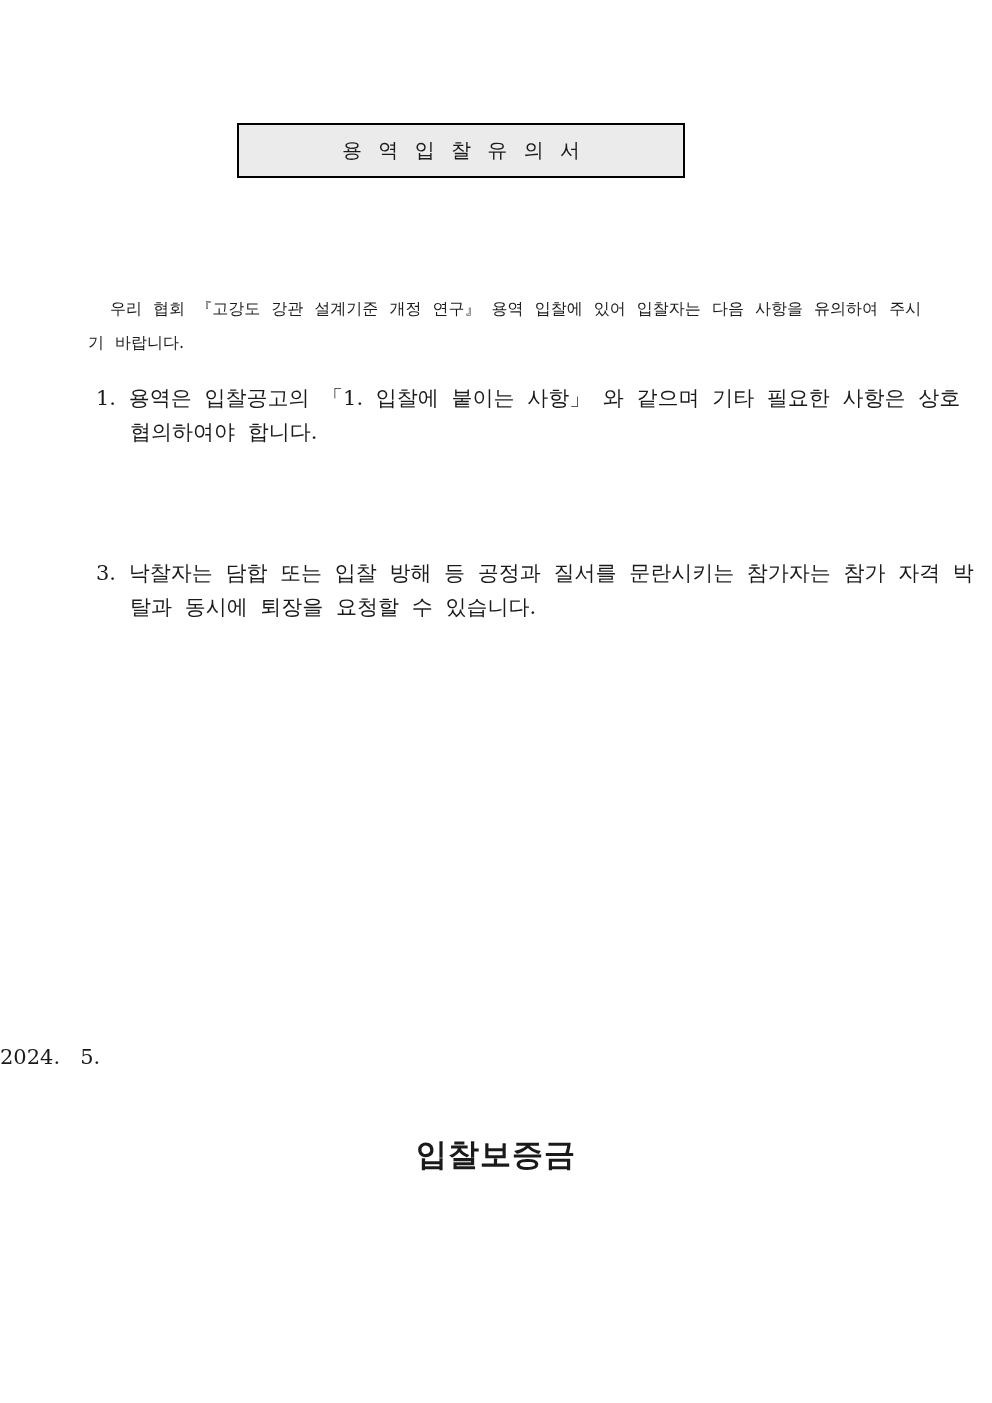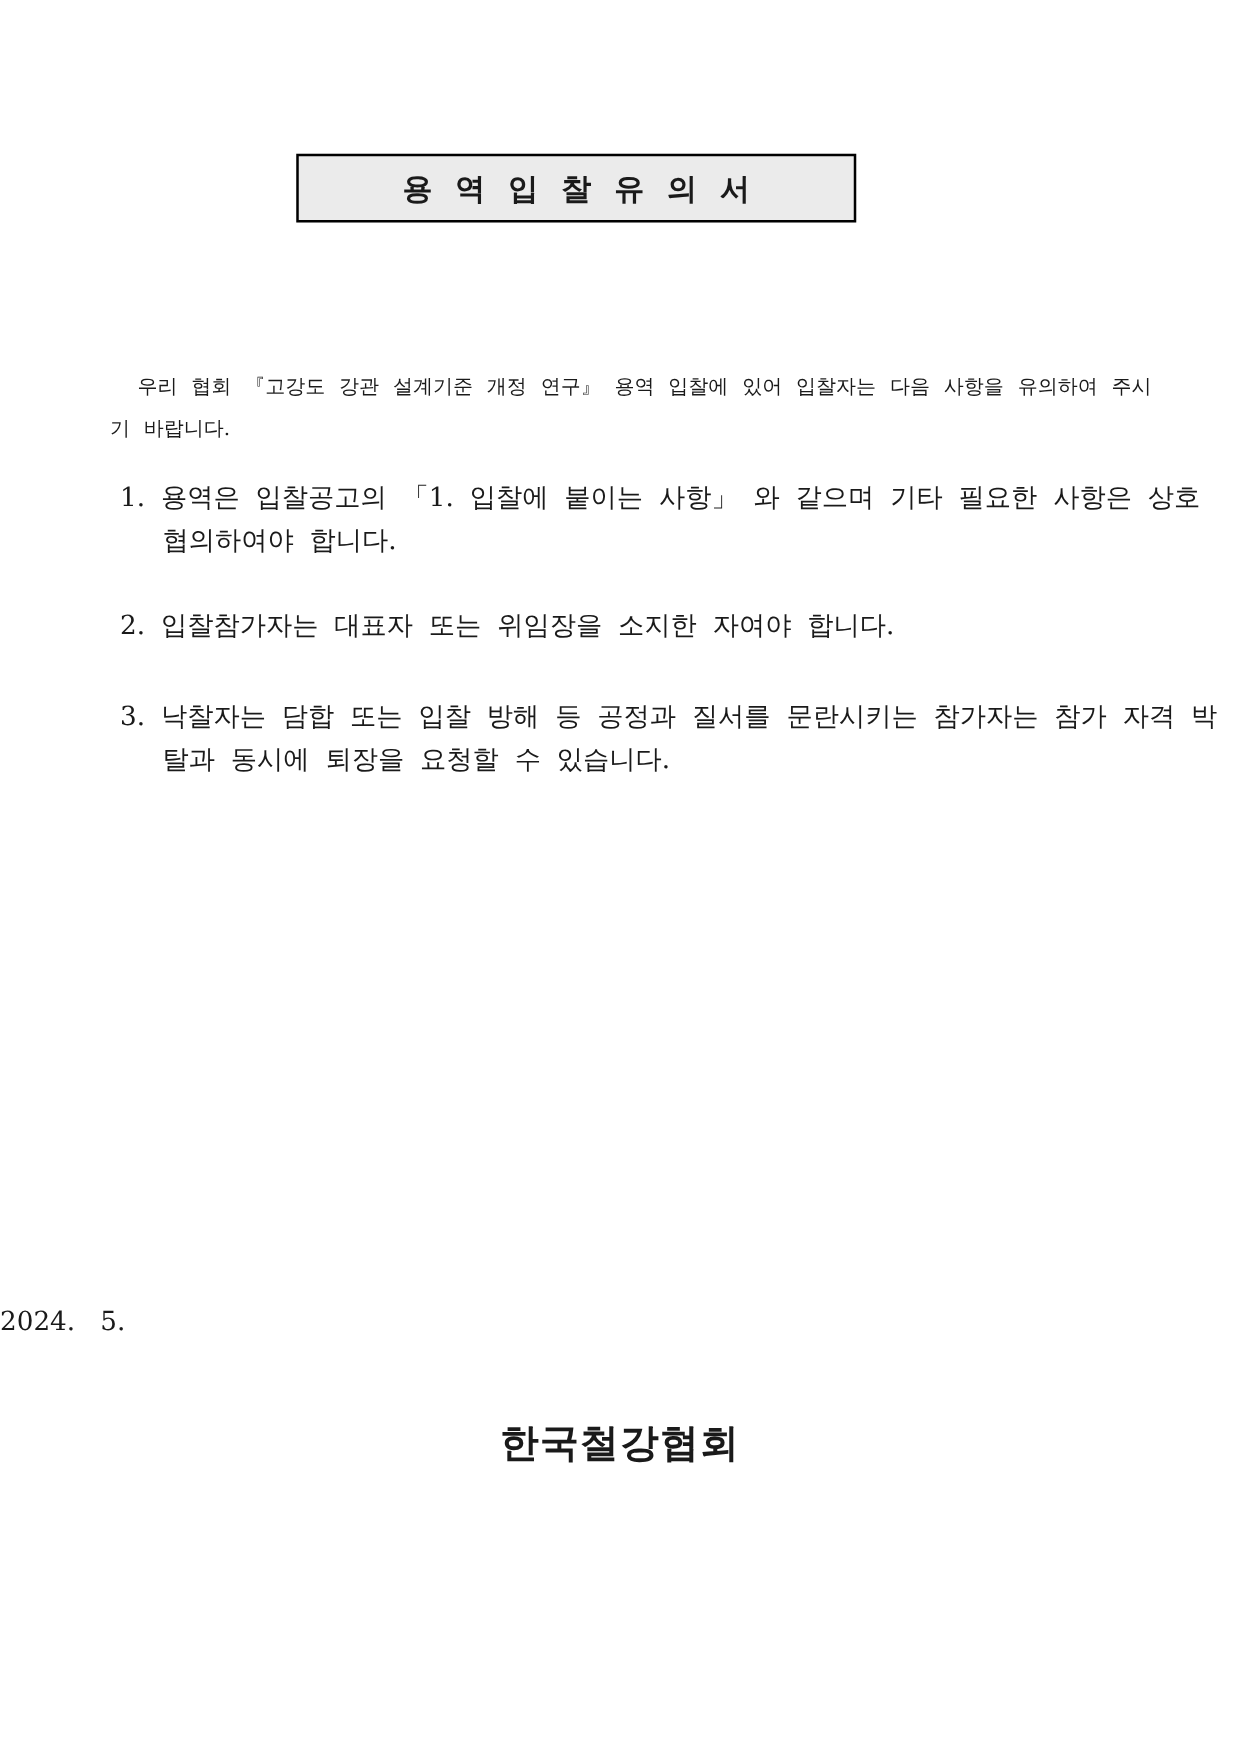--- a/index.html
+++ b/index.html
@@ -23,22 +23,22 @@
     top: 123px;
     width: 444px;
     height: 51px;
     background: var(--title-box-bg, #ebebeb);
     border: 2px solid var(--title-box-border, #000000);
     display: flex;
     align-items: center;
     justify-content: center;
   }
   .title-text {
-    font-size: 24px;
-    font-weight: bold;
+    font-size: 20px;
+    font-weight: normal;
     letter-spacing: 5px;
     white-space: nowrap;
     text-indent: 5px; 
   }
   .intro {
     position: absolute;
     left: 88px;
     top: 276px;
     width: 834px;
     font-size: 16px;
@@ -89,24 +89,23 @@
 <div class="page">
 
   <div class="title-box">
     <span class="title-text">용 역 입 찰 유 의 서</span>
   </div>
 
   <p class="intro">우리 협회 『고강도 강관 설계기준 개정 연구』 용역 입찰에 있어 입찰자는 다음 사항을 유의하여 주시기 바랍니다.</p>
 
   <div class="item item-1"><span class="num">1.</span> <span>용역은 입찰공고의 「1. 입찰에 붙이는 사항」 와 같으며 기타 필요한 사항은 상호 협의하여야 합니다.</span></div>
 
-  <div class="item item-2"><span class="num">2.</span> <span>입찰참가자는 대표자 또는 위임장을 소지한 자여야 합니다.</span></div>
 
   <div class="item item-3"><span class="num">3.</span> <span>낙찰자는 담합 또는 입찰 방해 등 공정과 질서를 문란시키는 참가자는 참가 자격 박탈과 동시에 퇴장을 요청할 수 있습니다.</span></div>
 
 
 
 
   <div class="date">2024.   5.</div>
 
-  <div class="org">한국철강협회</div>
+  <div class="org">입찰보증금</div>
 
 </div>
 
 </body></html>

